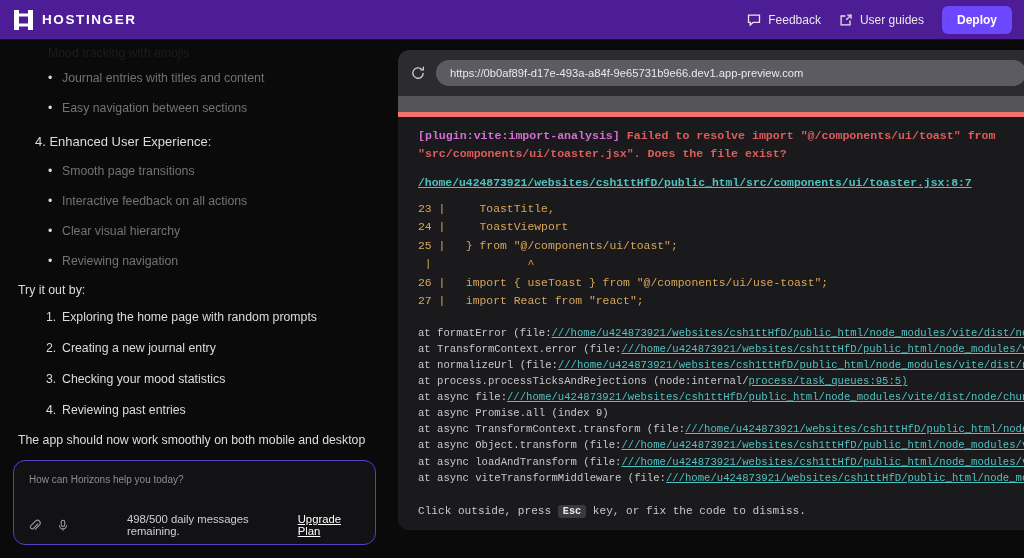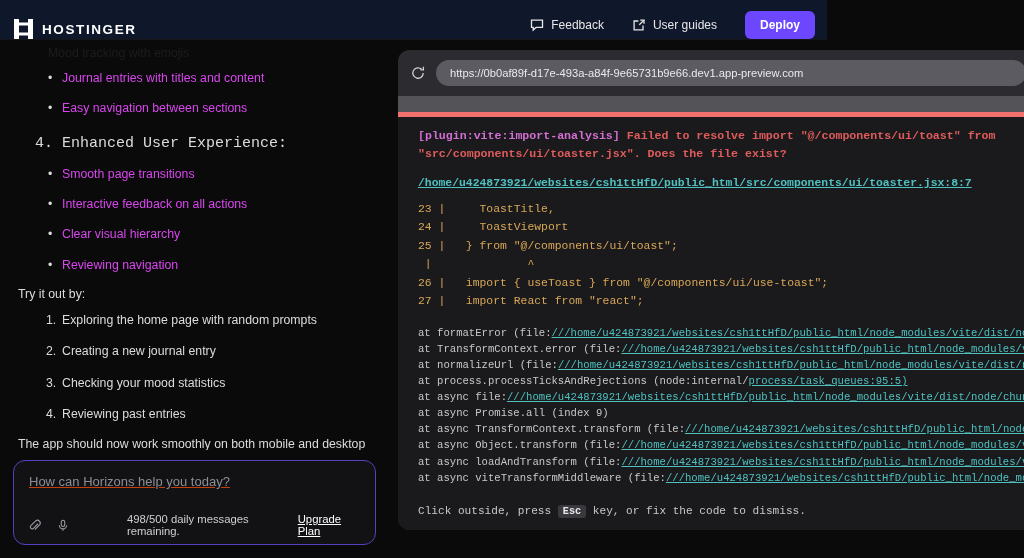--- a/index.html
+++ b/index.html
@@ -6,33 +6,33 @@
   html, body {
     width: 1024px; height: 558px;
     background: #0a0a0a;
     font-family: "Liberation Sans", sans-serif;
     overflow: hidden;
   }
   body { position: relative; }
 
   
   #topbar {
-    position: absolute; left: 0; top: 0; width: 827px; height: 40px;
-    background: #0f172a;
-    display: flex; align-items: flex-end;
+    position: absolute; left: 0; top: 0; width: 1024px; height: 40px;
+    background: #4c1d95;
+    display: flex; align-items: center;
     border-bottom: 1px solid #161618;
   }
   #brand { display: flex; align-items: center; gap: 9px; margin-left: 14px; }
   #logo-mark { width: 19px; height: 20px; display: block; }
   #brand-text {
     color: #ffffff; font-size: 13.5px; font-weight: bold;
     letter-spacing: 1.6px;
   }
   #topbar-right {
-    margin-left: auto; display: flex; align-items: center; gap: 28px;
+    margin-left: auto; display: flex; align-items: center; gap: 18px;
     margin-right: 12px;
   }
   .top-action {
     display: flex; align-items: center; gap: 7px;
     color: #e8e8ea; font-size: 12px; cursor: pointer;
   }
   .top-action svg { display: block; }
   #deploy-button {
     background: #6c47ff; color: #fff; font-size: 12px; font-weight: bold;
     border: none; border-radius: 6px; padding: 7px 15px; cursor: pointer;
@@ -48,49 +48,48 @@
     position: absolute; left: 0; top: 0; width: 390px; height: 410px;
     padding: 0 18px; overflow: hidden;
     color: #dcdcdf; font-size: 12.3px; line-height: 1.55;
   }
   .faded-line {
     color: #1d1d1f; font-size: 12.3px; margin-top: 4px; padding-left: 30px;
   }
   ul.bullets { list-style: none; margin: 6px 0 0 0; padding: 0; }
   ul.bullets li {
     position: relative; padding-left: 44px; margin-bottom: 11px;
-    color: #d946ef; font-size: 12.3px;
+    color: #737373; font-size: 12.3px;
   }
   ul.bullets li::before {
     content: "•"; position: absolute; left: 30px; color: #dcdcdf;
   }
   .section-head {
-    margin: 14px 0 10px 17px; color: #dcdcdf; font-size: 15px; font-family: Liberation Mono, monospace;
+    margin: 14px 0 10px 17px; color: #dcdcdf; font-size: 13px;
   }
   .para { margin: 10px 0 0 0; color: #dcdcdf; font-size: 12.3px; line-height: 1.45; }
   ol.steps { list-style: none; margin: 8px 0 0 0; padding: 0; counter-reset: s; }
   ol.steps li {
     position: relative; padding-left: 44px; margin-bottom: 12px;
     color: #dcdcdf; font-size: 12.3px; counter-increment: s;
   }
   ol.steps li::before {
     content: counter(s) "."; position: absolute; left: 28px; color: #dcdcdf;
   }
 
   
   #composer {
     position: absolute; left: 13px; top: 420px; width: 363px; height: 85px;
     background: #121214; border: 1px solid #5a3fc0; border-radius: 12px;
   }
   #composer-input {
     width: 100%; background: transparent; border: none; outline: none;
-    color: #c2410c; font-size: 13px;
+    color: #3b82f6; font-size: 10px;
     font-family: "Liberation Sans", sans-serif;
     padding: 13px 15px 0 15px;
-    text-decoration: underline;
   }
   #composer-input::placeholder { color: #8d8d96; }
   #composer-bottom {
     position: absolute; left: 0; bottom: 0; width: 100%; height: 38px;
     display: flex; align-items: center; padding: 0 14px;
   }
   .composer-icon { cursor: pointer; margin-right: 14px; display: block; }
   #quota-wrap {
     margin-left: auto; display: flex; align-items: center; gap: 8px;
     font-size: 11.3px;

